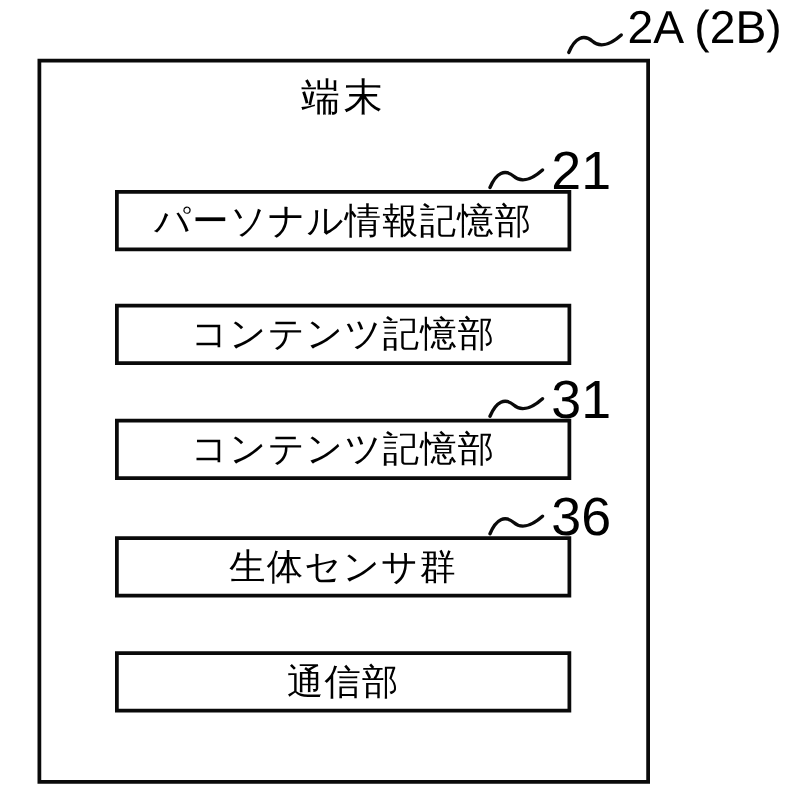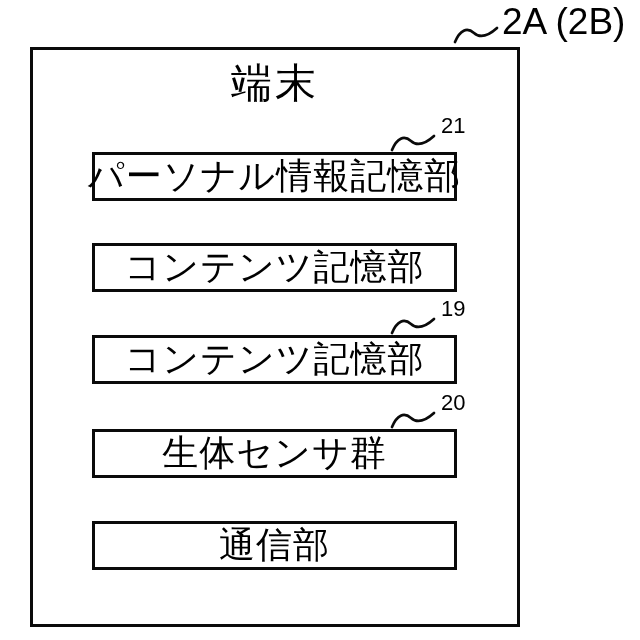--- a/index.html
+++ b/index.html
@@ -10,49 +10,49 @@
   }
   .stage{
     position:relative;width:640px;height:640px;background:#ffffff;overflow:hidden;
   }
   .outer-box{
     position:absolute;left:30px;top:47px;width:490px;height:580px;
     border:3px solid #0a0a0a;box-sizing:border-box;background:#ffffff;
   }
   .diagram-title{
     position:absolute;left:30px;top:61px;width:490px;
-    text-align:center;font-size:41px;letter-spacing:3px;line-height:1.1;
+    text-align:center;font-size:31px;letter-spacing:3px;line-height:1.1;
   }
   .outer-ref{
     position:absolute;left:452px;top:2px;width:188px;height:48px;
   }
   .outer-ref .tilde{
     position:absolute;left:0px;top:22px;
   }
   .outer-ref .ref-text{
     position:absolute;left:50px;top:0px;
     font-size:37px;line-height:1.1;letter-spacing:0px;white-space:nowrap;
   }
   .block{
     position:absolute;left:92px;width:365px;height:49px;
   }
   .block .box{
     position:absolute;left:0;top:0;width:100%;height:100%;
     border:3px solid #0a0a0a;box-sizing:border-box;background:#ffffff;
     display:flex;align-items:center;justify-content:center;
-    font-size:36px;letter-spacing:1px;white-space:nowrap;
+    font-size:29px;letter-spacing:1px;white-space:nowrap;
   }
   .block .ref{
     position:absolute;left:297px;top:-38px;width:130px;height:40px;
   }
   .block .ref .tilde{
     position:absolute;left:0px;top:19px;
   }
   .block .ref .ref-num{
-    position:absolute;left:52px;top:0px;font-size:22px;line-height:1.1;
+    position:absolute;left:52px;top:0px;font-size:43px;line-height:1.1;
   }
   svg.tilde path{stroke:#0a0a0a;stroke-width:2.7;fill:none;stroke-linecap:round;}
 </style>
 </head>
 <body>
 
 <div class="stage">
 
   <div class="outer-box"></div>
 
@@ -77,31 +77,31 @@
 
   <div class="block" style="top:243px;">
     <div class="box">コンテンツ記憶部</div>
   </div>
 
   <div class="block" style="top:335px;">
     <div class="ref">
       <svg class="tilde" width="48" height="20" viewBox="0 0 48 20">
         <path d="M3 17 C 8 5, 15 2, 22 8 C 27 12.5, 35 12, 45 3"></path>
       </svg>
-      <span class="ref-num">19</span>
+      <span class="ref-num">31</span>
     </div>
     <div class="box">コンテンツ記憶部</div>
   </div>
 
   <div class="block" style="top:429px;">
     <div class="ref">
       <svg class="tilde" width="48" height="20" viewBox="0 0 48 20">
         <path d="M3 17 C 8 5, 15 2, 22 8 C 27 12.5, 35 12, 45 3"></path>
       </svg>
-      <span class="ref-num">20</span>
+      <span class="ref-num">36</span>
     </div>
     <div class="box">生体センサ群</div>
   </div>
 
   <div class="block" style="top:521px;">
     <div class="box">通信部</div>
   </div>
 
 </div>
 

